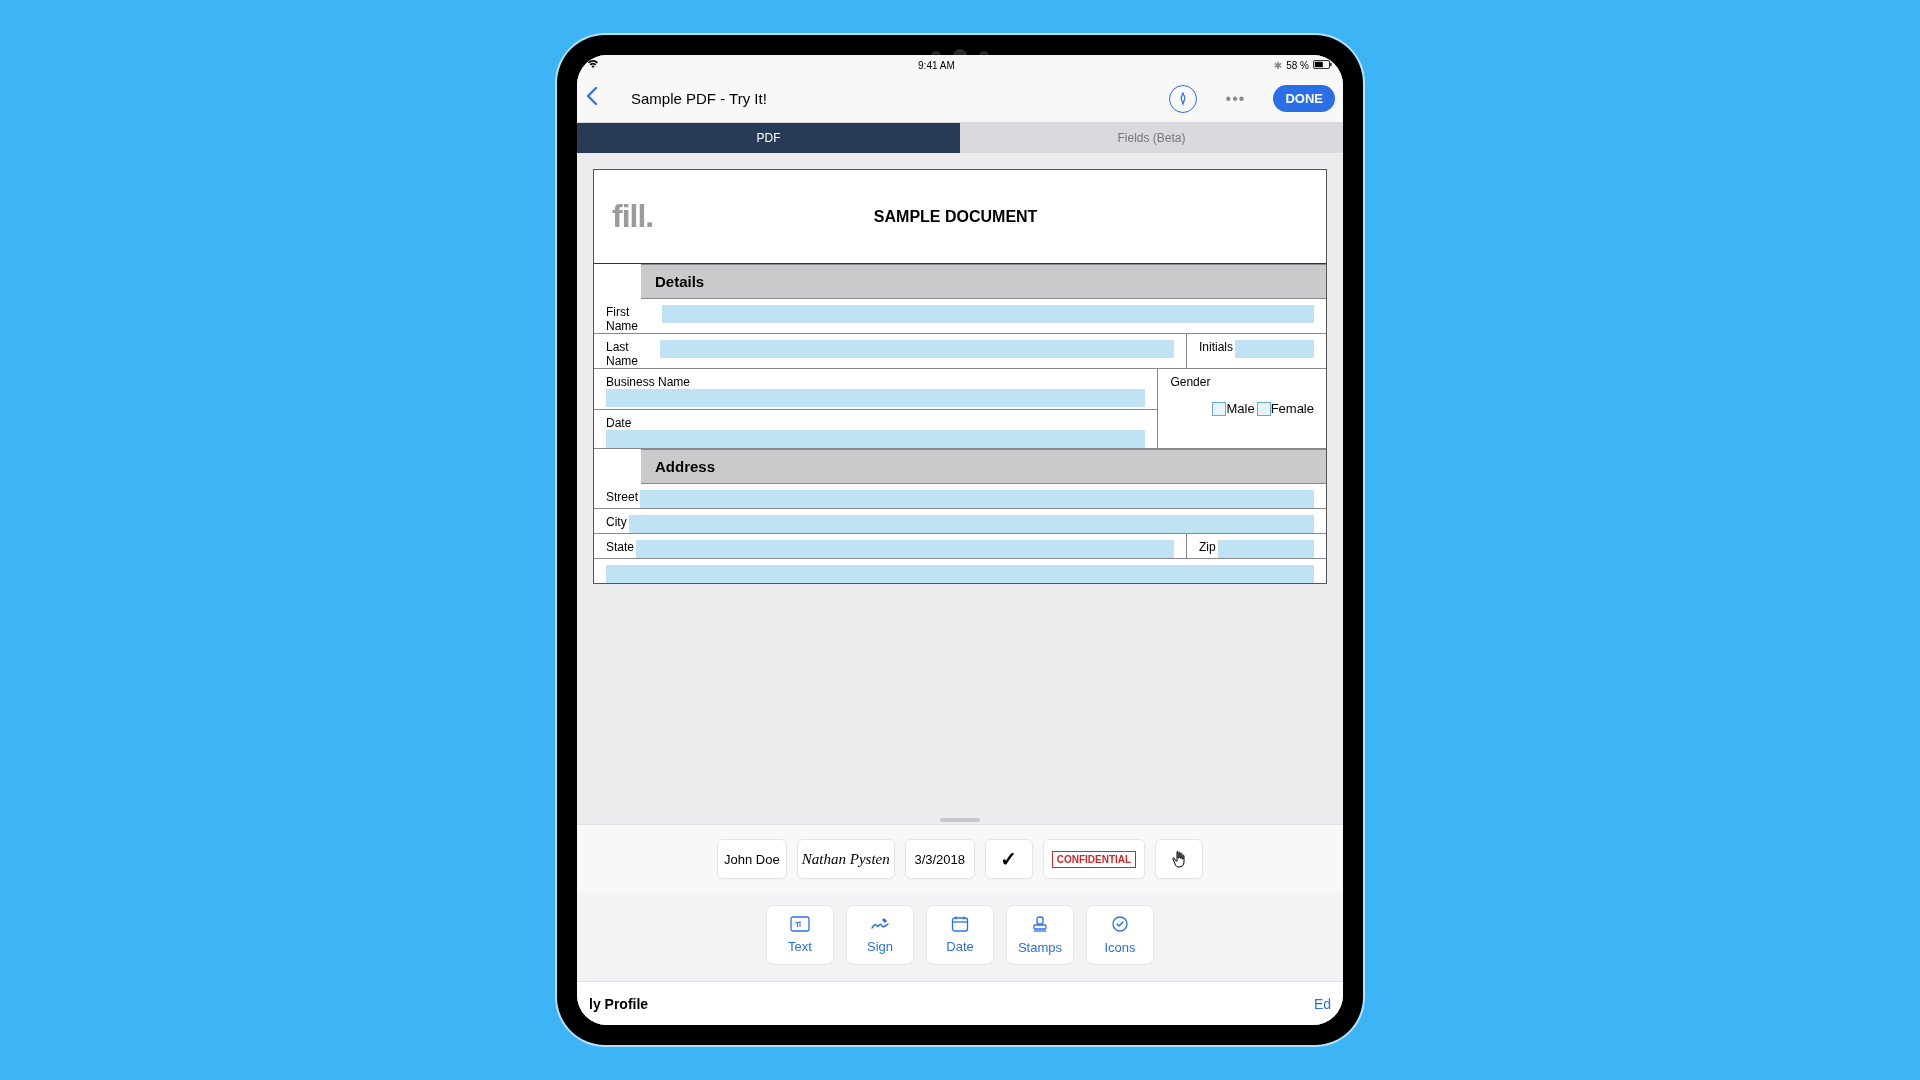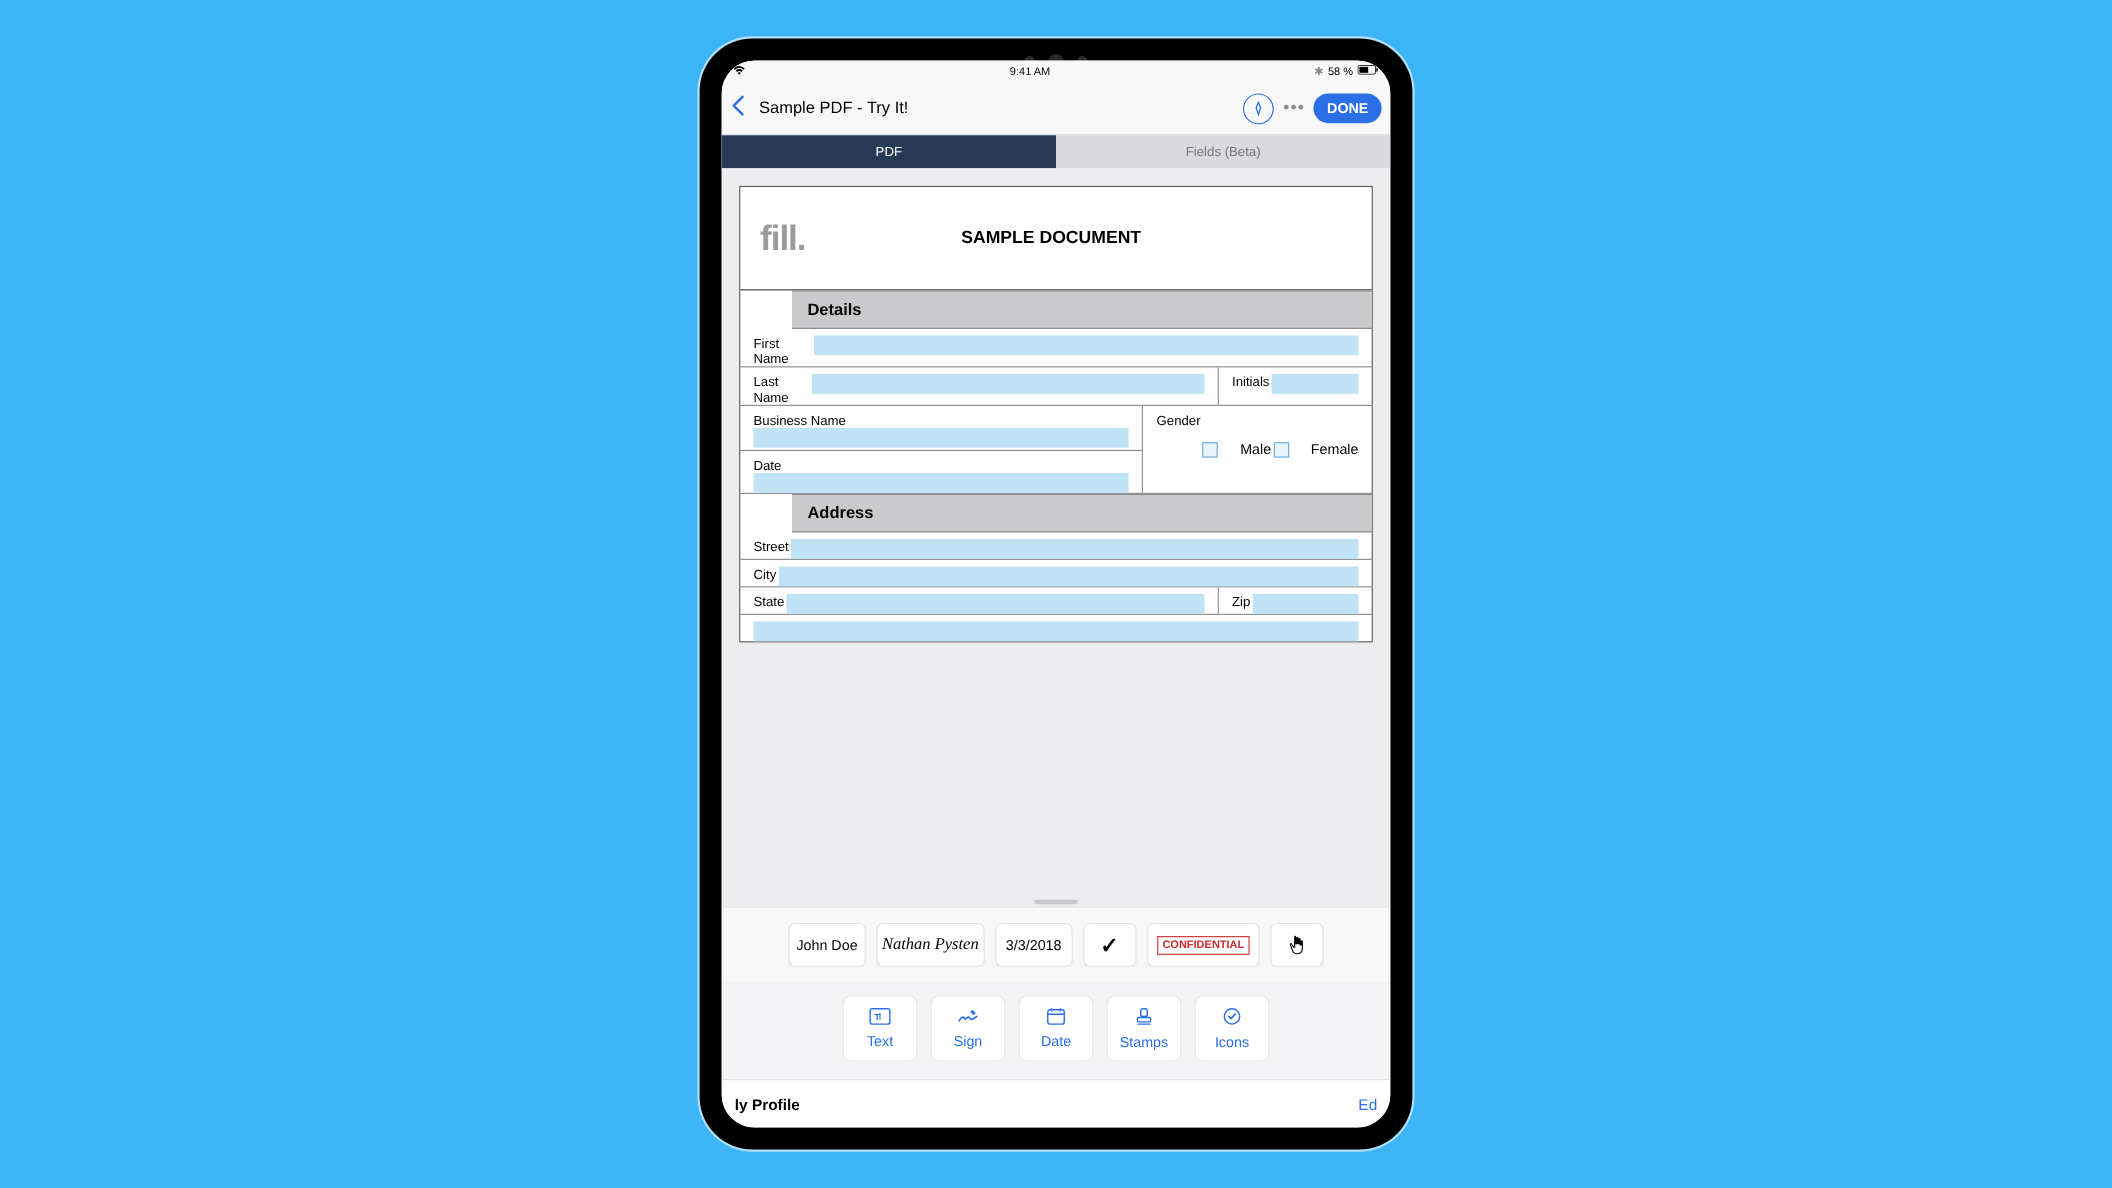--- a/index.html
+++ b/index.html
@@ -7,21 +7,21 @@
     width: 1920px;
     height: 1080px;
     background: #3cb4f5;
     font-family: -apple-system, BlinkMacSystemFont, "Helvetica Neue", Arial, sans-serif;
     display: flex;
     align-items: center;
     justify-content: center;
     overflow: hidden;
   }
   .ipad-frame {
-    width: 648px;
+    width: 806px;
     height: 1010px;
     background: #000;
     border-radius: 48px;
     padding: 20px;
     position: relative;
     box-shadow: 0 0 0 2px rgba(255,255,255,0.6);
   }
   .ipad-camera-bar {
     position: absolute;
     top: 14px;
@@ -57,21 +57,21 @@
   .status-left, .status-right { display: flex; align-items: center; gap: 4px; }
   .wifi-icon { font-size: 11px; }
   
   .nav-bar {
     height: 48px;
     background: #f8f8f8;
     border-bottom: 1px solid #d9d9dc;
     display: flex;
     align-items: center;
     padding: 0 8px;
-    gap: 4px;
+    gap: 24px;
   }
   .back-arrow {
     color: #2b6fe6;
     font-size: 22px;
     font-weight: 300;
     width: 18px;
   }
   .doc-title {
     font-size: 15px;
     color: #000;
@@ -177,21 +177,21 @@
   }
   .field-input {
     height: 18px;
     background: #bfe2f5;
     width: 100%;
     margin-bottom: 0;
   }
   .checkbox-row {
     display: flex;
     align-items: center;
-    gap: 20px;
+    gap: 0;
     padding: 4px 0;
     justify-content: center;
   }
   .checkbox-box {
     width: 14px; height: 14px;
     border: 1.5px solid #68a9d8;
     background: #e8f3fa;
   }
   .checkbox-label { font-size: 13px; color: #000; }
   .gender-cell { padding: 6px 12px 6px 12px; }

